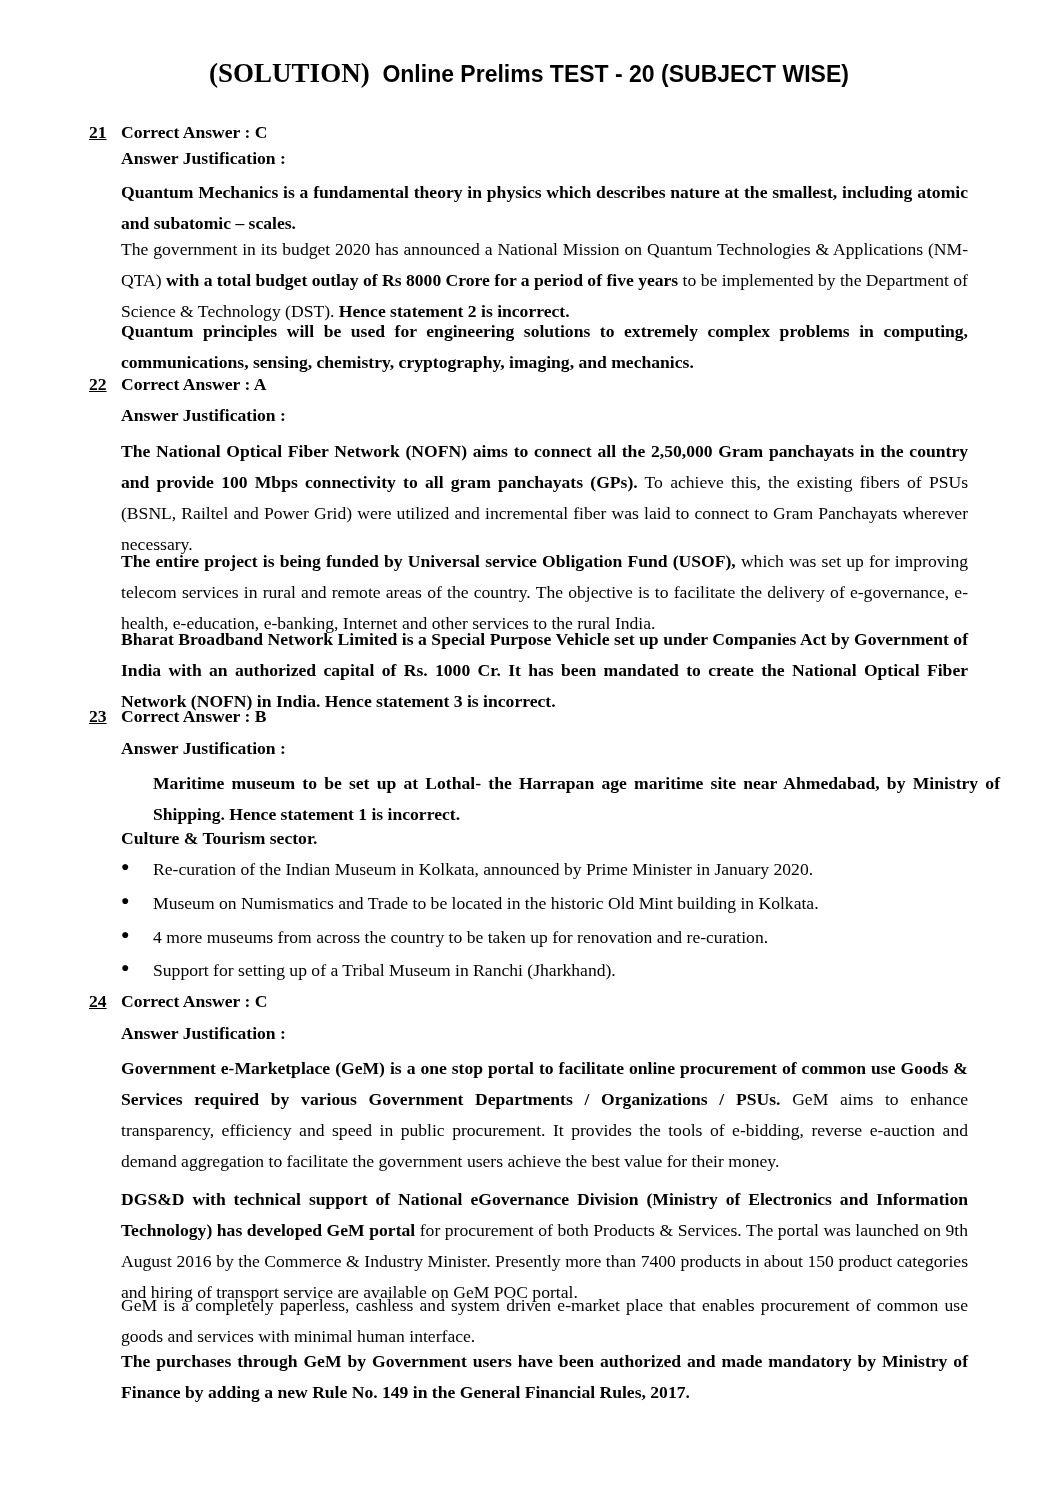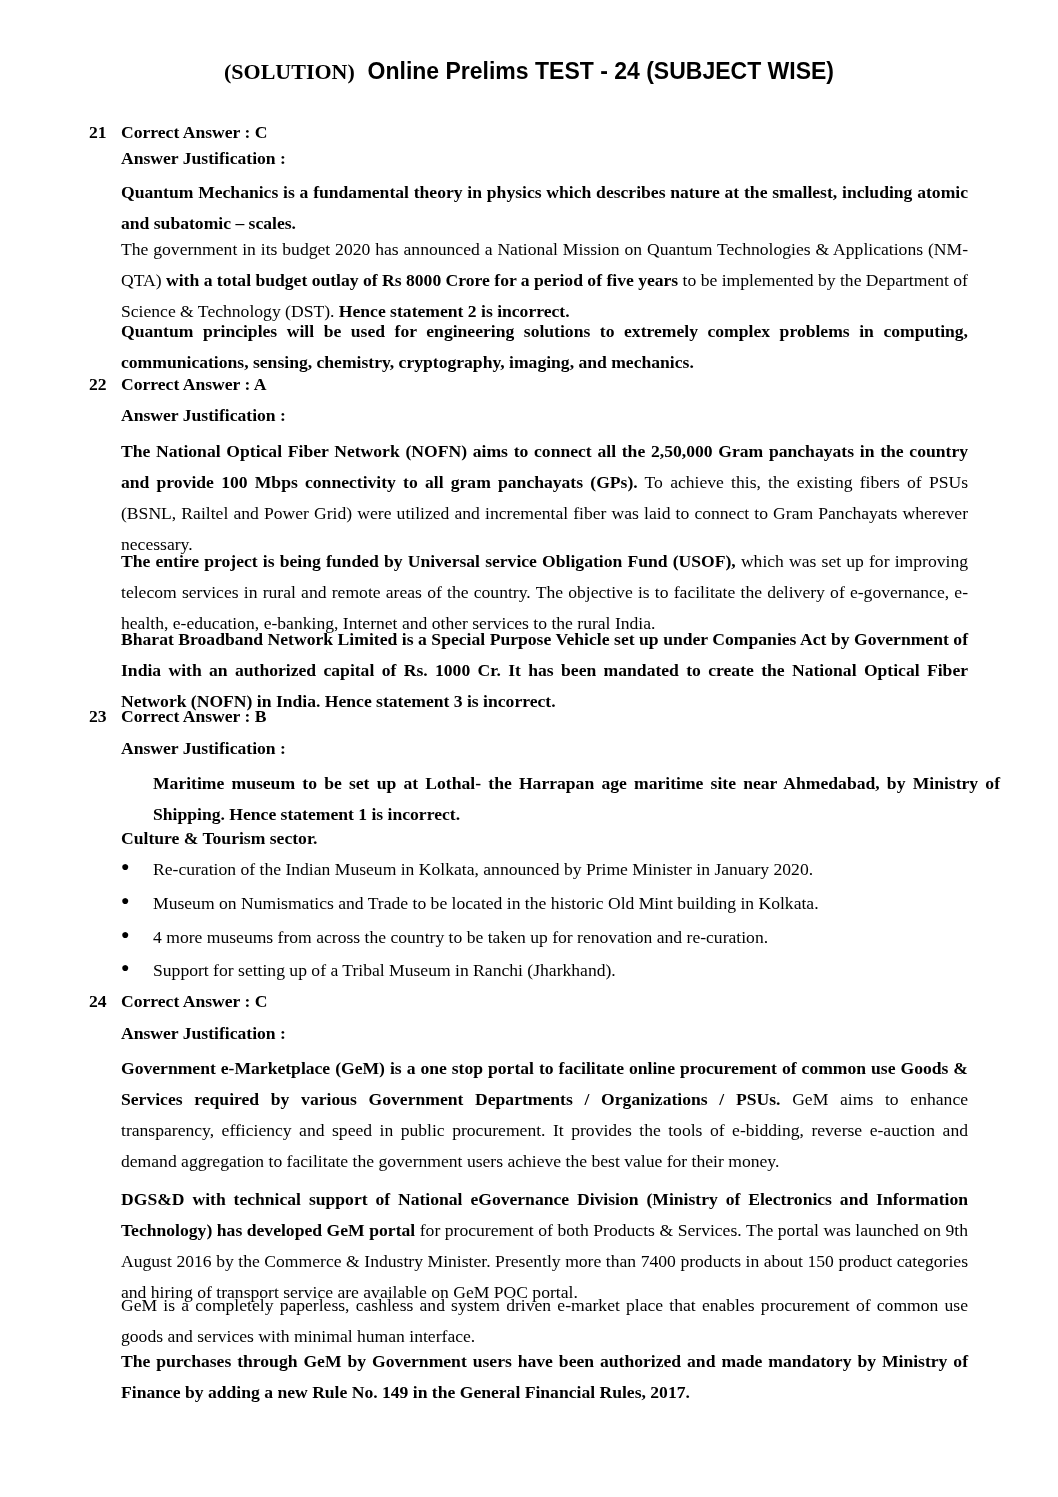--- a/index.html
+++ b/index.html
@@ -2,41 +2,41 @@
 <html><head>
 <meta charset="utf-8">
 <style>
   html, body { margin: 0; padding: 0; background: #ffffff; }
   body { width: 1058px; height: 1497px; position: relative; overflow: hidden; color: #000; }
   .page { position: absolute; left: 0; top: 0; width: 1058px; height: 1497px; }
   .title {
     position: absolute; left: 0; width: 1058px; top: 58px; text-align: center;
     font-family: "Liberation Sans", sans-serif; font-weight: bold; font-size: 23px; letter-spacing: 0px;
   }
-  .title .sol { font-family: "Liberation Serif", serif; font-weight: bold; font-size: 22px; }
+  .title .sol { font-family: "Liberation Serif", serif; font-weight: bold; font-size: 27px; }
   .q { position: absolute; left: 0; width: 1058px; font-family: "Liberation Serif", serif; font-size: 17.6px; }
   .qhead { position: absolute; left: 89px; font-weight: bold; white-space: nowrap; }
-  .qhead .num { display: inline-block; width: 32px; }
+  .qhead .num { display: inline-block; width: 32px; text-decoration: underline; }
   .aj { position: absolute; left: 121px; font-weight: bold; white-space: nowrap; }
   .para {
     position: absolute; left: 121px; width: 847px; line-height: 31px; text-align: justify;
     text-align-last: left;
   }
   .para b { font-weight: bold; }
   .bullet { position: absolute; left: 121px; width: 847px; white-space: nowrap; }
   .bullet .dot { position: absolute; left: 0; top: 0; font-size: 14px; }
   .bullet .btxt { position: absolute; left: 32px; text-align: right; }
 </style>
 </head>
 <body>
 
 <div class="page">
 
   <div class="title">
-    <span class="sol">(SOLUTION)</span>&nbsp;&nbsp;<span>Online Prelims TEST - 24 (SUBJECT WISE)</span>
+    <span class="sol">(SOLUTION)</span>&nbsp;&nbsp;<span>Online Prelims TEST - 20 (SUBJECT WISE)</span>
   </div>
 
   <div class="q">
     <div class="qhead" style="top:122px;"><span class="num">21</span><span>Correct Answer : C</span></div>
     <div class="aj" style="top:148px;">Answer Justification :</div>
     <div class="para" style="top:177px;"><b>Quantum Mechanics is a fundamental theory in physics which describes nature at the smallest, including atomic and subatomic – scales.</b></div>
     <div class="para" style="top:234px;"><span>The government in its budget 2020 has announced a National Mission on Quantum Technologies &amp; Applications (NM-QTA) </span><b>with a total budget outlay of Rs 8000 Crore for a period of five years</b><span> to be implemented by the Department of Science &amp; Technology (DST). </span><b>Hence statement 2 is incorrect.</b></div>
     <div class="para" style="top:316px;"><b>Quantum principles will be used for engineering solutions to extremely complex problems in computing, communications, sensing, chemistry, cryptography, imaging, and mechanics.</b></div>
   </div>
 

